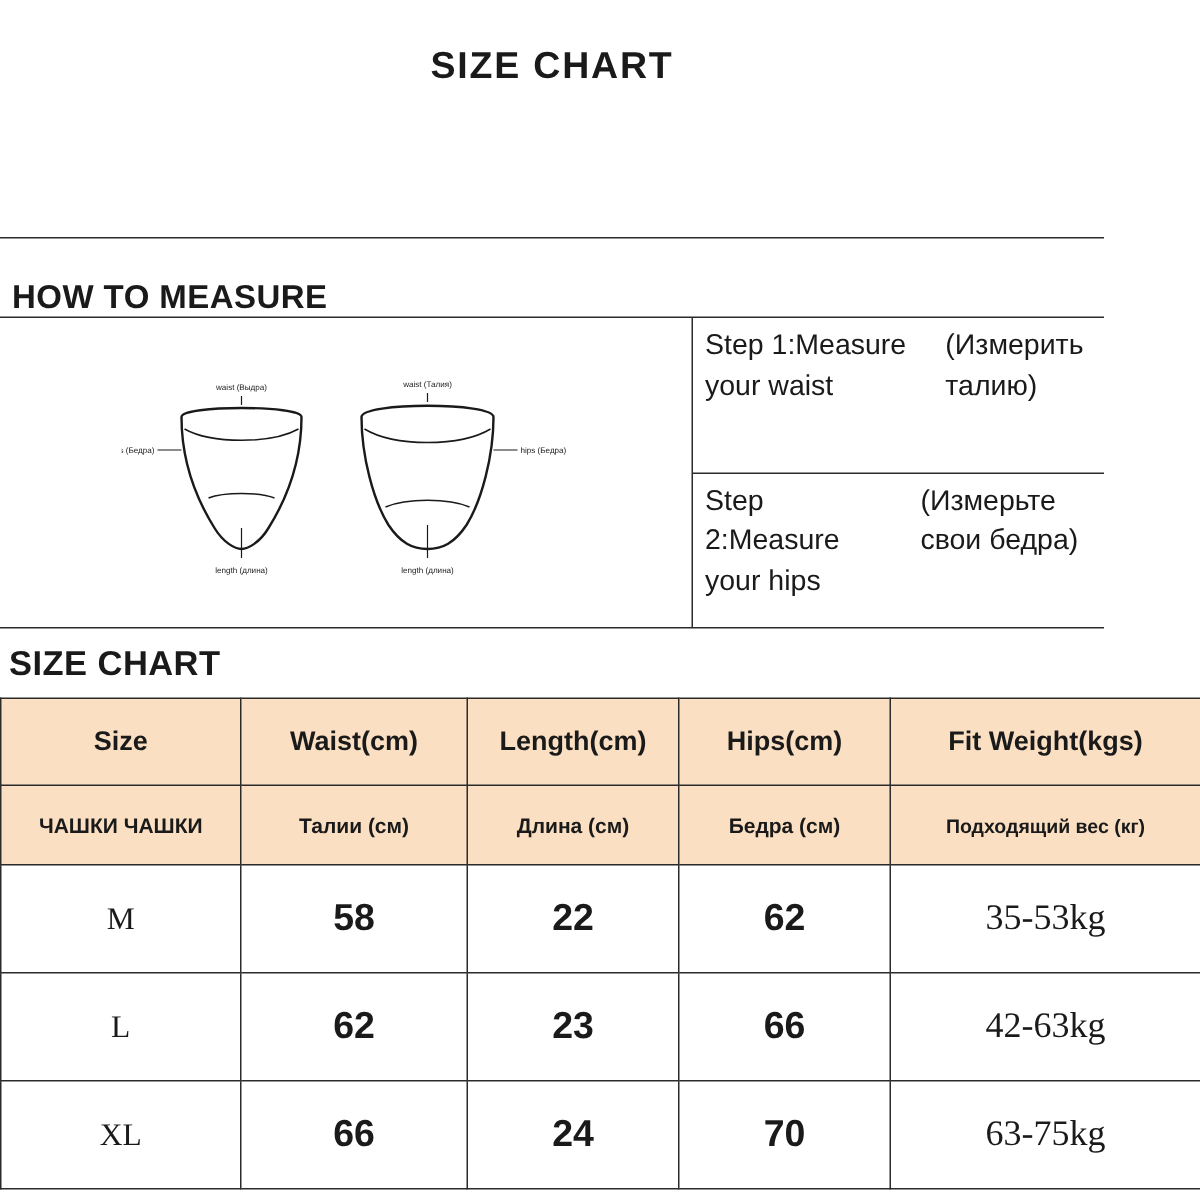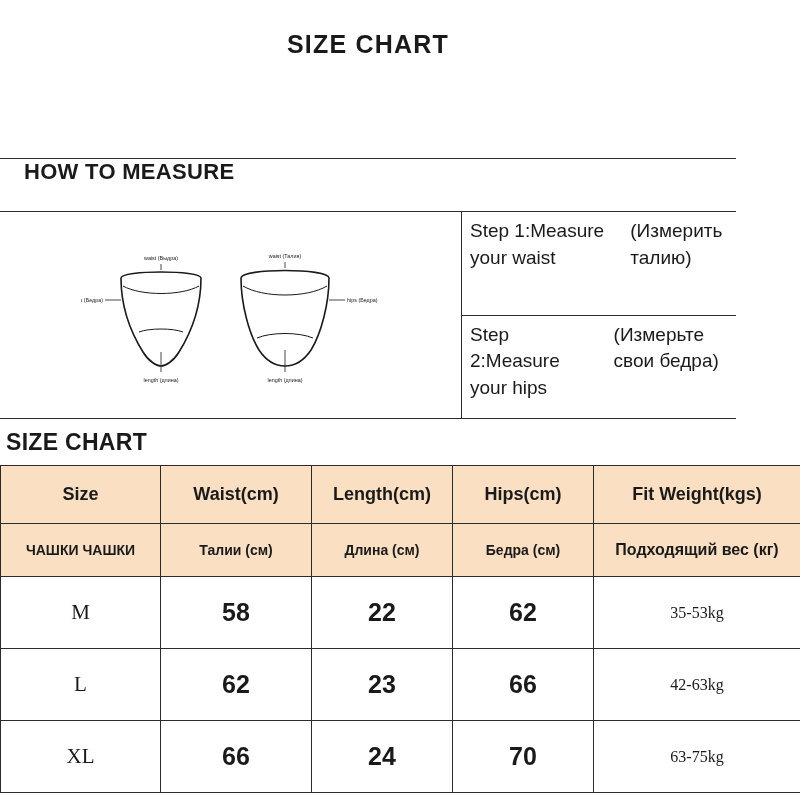--- a/index.html
+++ b/index.html
@@ -39,22 +39,22 @@
 
   
   .hr-line {
     border: none;
     border-top: 1.5px solid #2b2b2b;
     margin: 0;
   }
   .how-band {
     height: 52px;
     display: flex;
-    align-items: flex-start;
-    padding-left: 24px;
+    align-items: flex-end;
+    padding-left: 8px;
     box-sizing: border-box;
   }
   .how-title {
     font-size: 22px;
     font-weight: bold;
     letter-spacing: .3px;
   }
 
   .measure-row {
     display: flex;
@@ -140,36 +140,36 @@
     font-size: 18px;
     font-weight: bold;
   }
   tr.head-ru td {
     background: #fadfc2;
     height: 52px;
     font-size: 14px;
     font-weight: bold;
   }
   tr.head-ru td.small {
-    font-size: 16px;
+    font-size: 13px;
   }
   tr.data td {
     height: 71px;
     background: #ffffff;
   }
   td.size-label {
     font-size: 21px;
     font-family: "Liberation Serif", serif;
   }
   td.num {
     font-size: 25px;
     font-weight: bold;
   }
   td.weight {
-    font-size: 16px;
+    font-size: 24px;
     font-family: "Liberation Serif", serif;
   }
 
   
   .diagram-svg { display: block; }
 </style>
 </head>
 <body>
 
 <div class="page">

